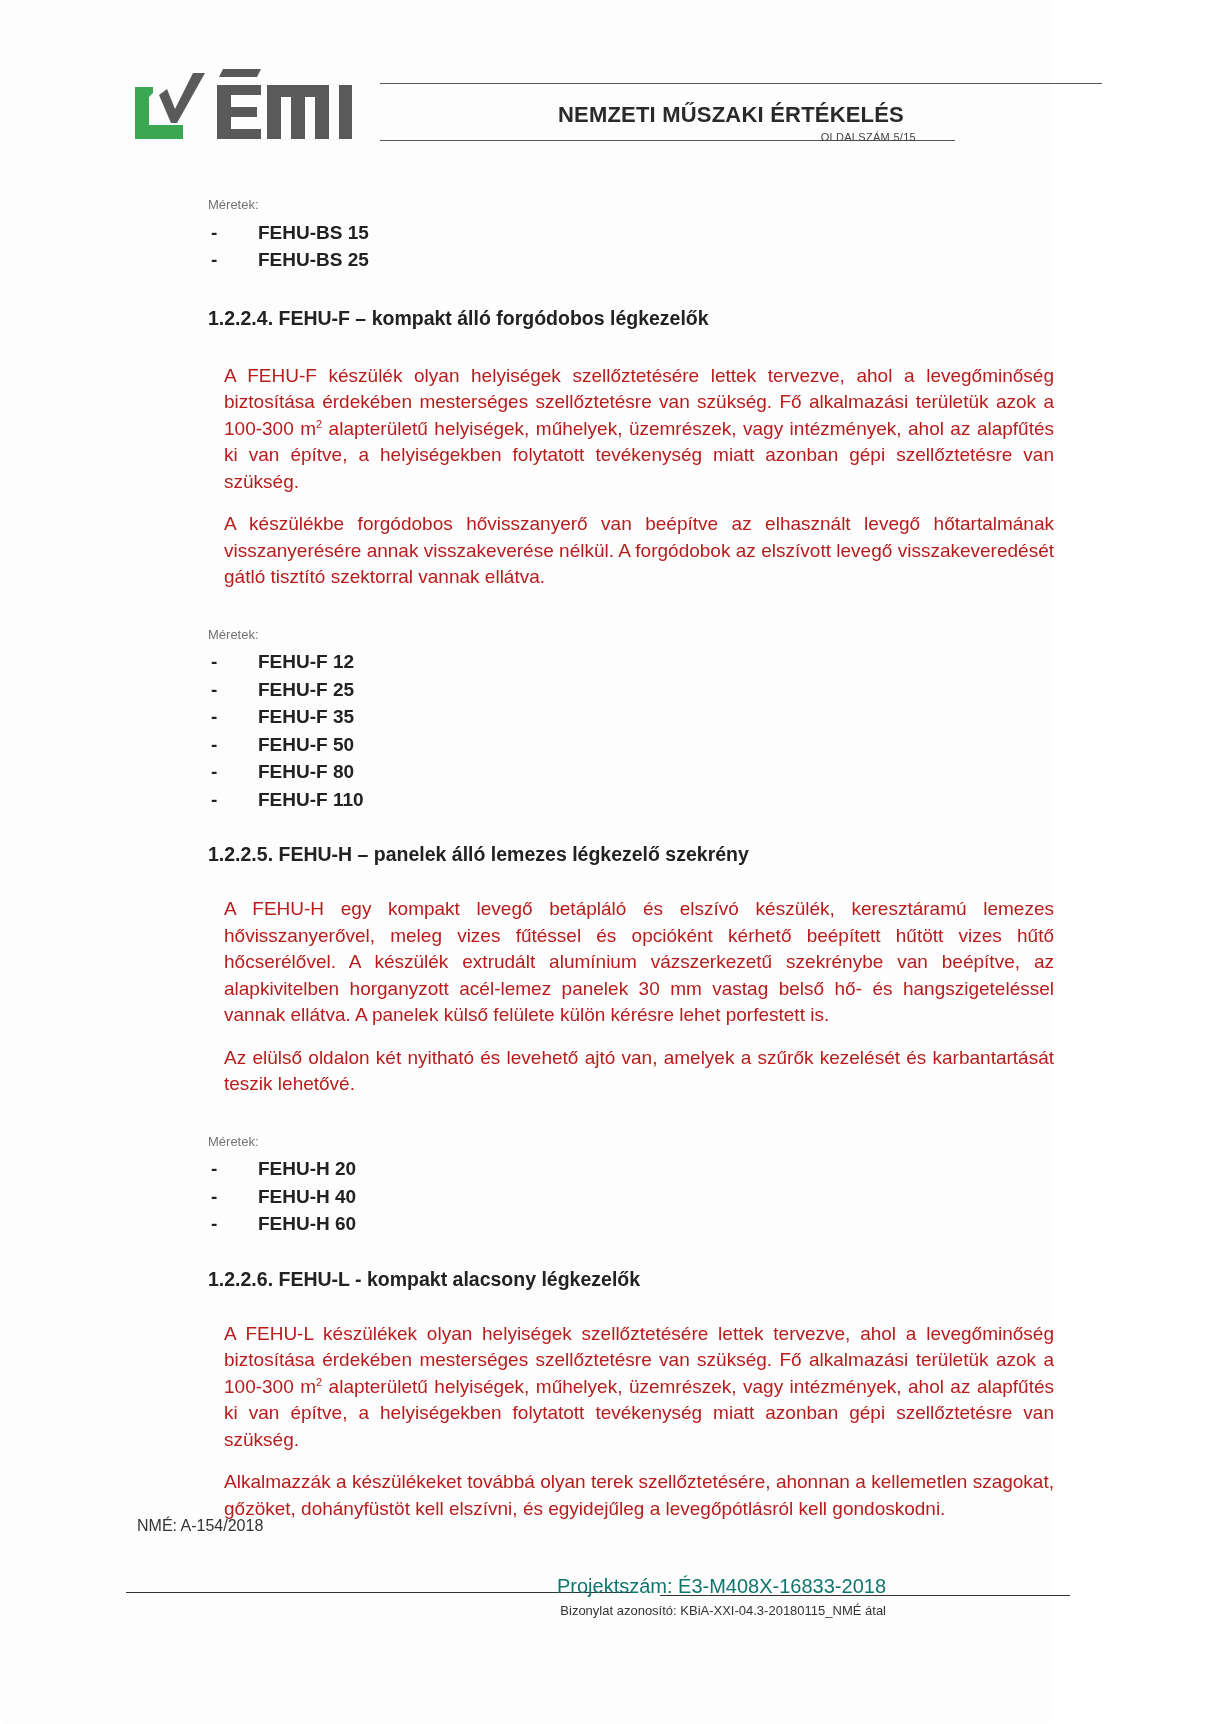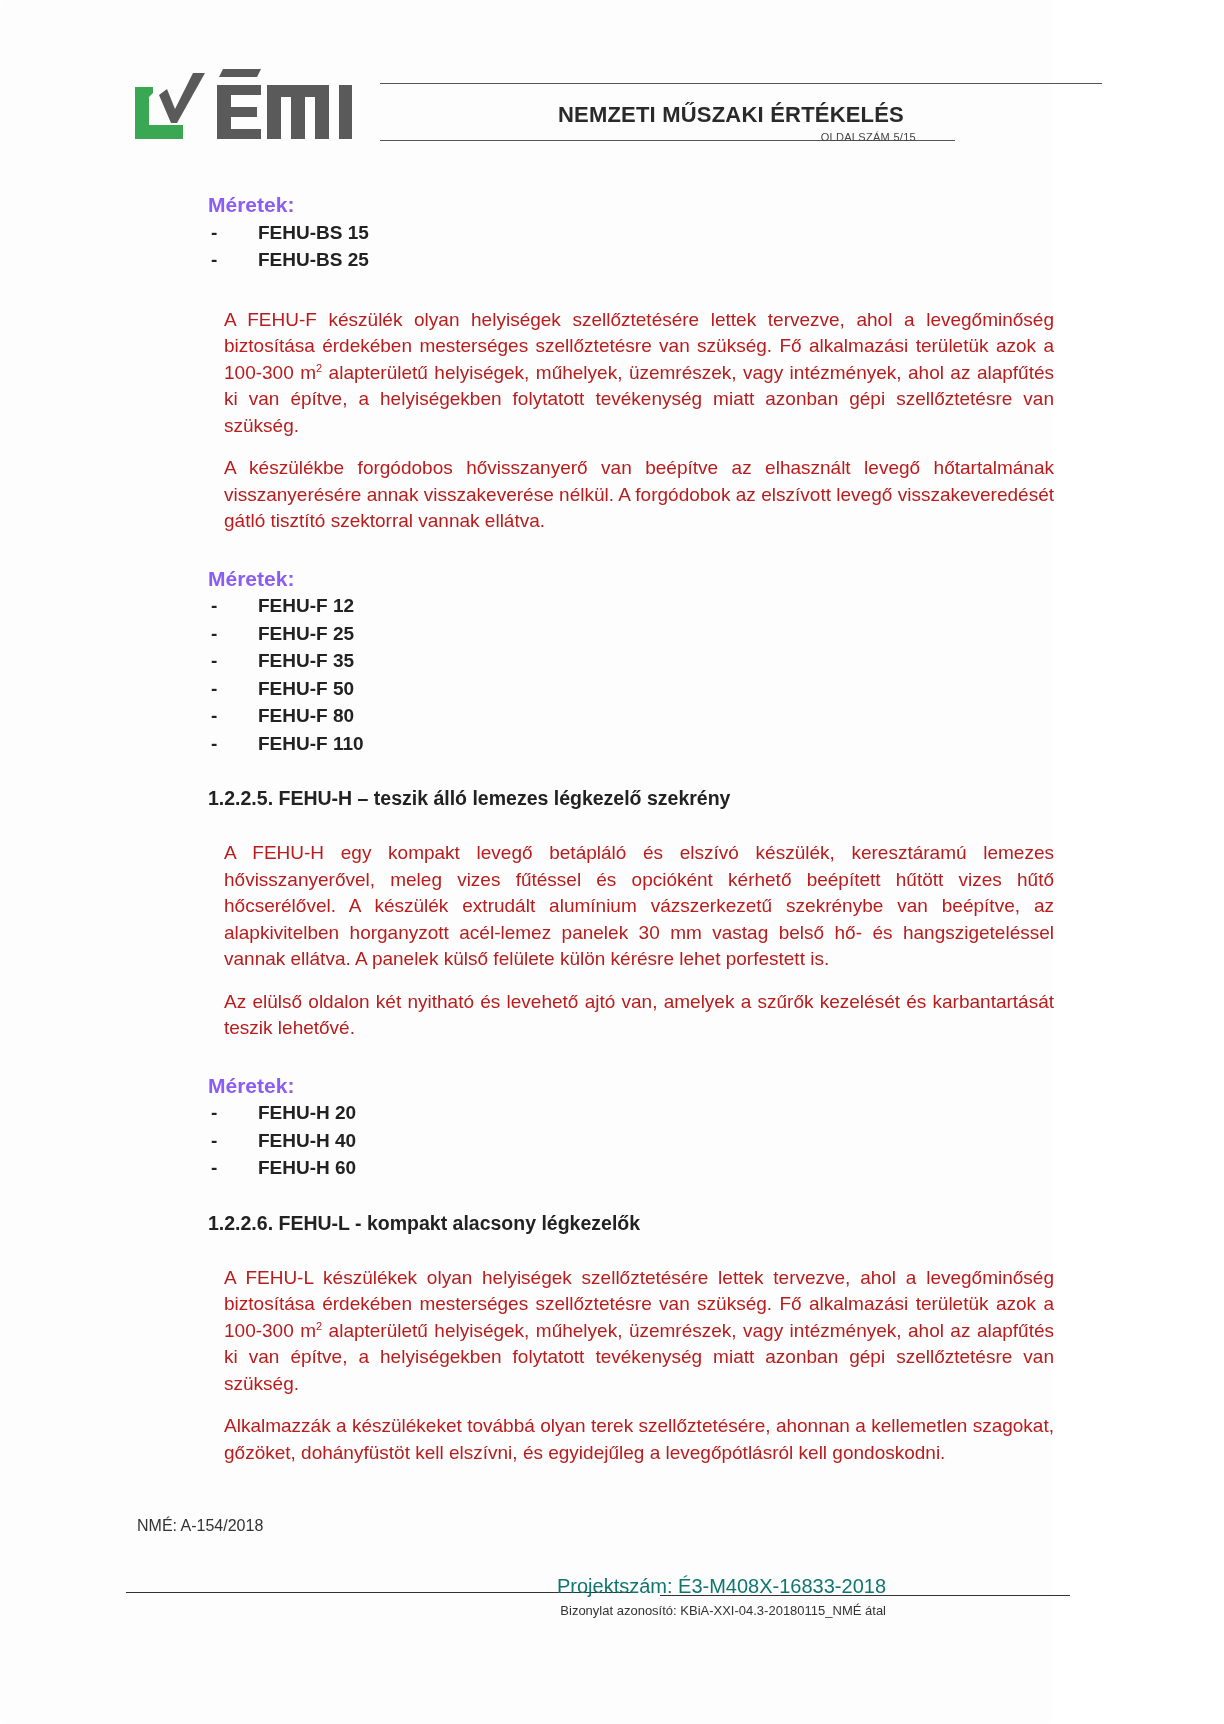--- a/index.html
+++ b/index.html
@@ -9,21 +9,21 @@
 
     
     .logo { position: absolute; left: 133px; top: 67px; width: 240px; height: 80px; }
     .hdr-line-top { position: absolute; left: 380px; top: 83px; width: 722px; height: 0; border-top: 1.5px solid #555; }
     .hdr-line-bot { position: absolute; left: 380px; top: 140px; width: 575px; height: 0; border-top: 1.5px solid #555; }
     .hdr-title { position: absolute; right: 148px; top: 102px; font-size: 22px; font-weight: bold; color: #2a2a2a; letter-spacing: 0.2px; }
     .hdr-page { position: absolute; right: 136px; top: 131px; font-size: 11px; color: #444; letter-spacing: 0.3px; }
 
     
     .content { position: absolute; left: 208px; top: 191px; width: 862px; }
-    .sizes-label { font-weight: bold; font-size: 21px; line-height: 27.5px; color: #8b5cf6; }
+    .sizes-label { font-weight: normal; font-size: 13px; line-height: 27.5px; color: #737373; }
     .size-list { list-style: none; margin: 0; padding: 0; }
     .size-item { font-weight: bold; font-size: 19px; line-height: 27.5px; color: #222; display: flex; }
     .size-item .dash { width: 47px; padding-left: 3px; }
     .section-title { font-weight: bold; font-size: 19.5px; color: #222; margin: 0; }
     .para { font-size: 19px; line-height: 26.5px; text-align: justify; margin: 16px; color: #b91c1c; font-family: "Liberation Sans Narrow", "Liberation Sans", sans-serif; }
     sup { font-size: 11px; line-height: 0; }
 
     
     .ftr-nme { position: absolute; left: 137px; top: 1517px; font-size: 16px; color: #333; }
     .ftr-line-left { position: absolute; left: 126px; top: 1592px; width: 505px; border-top: 1.5px solid #333; }
@@ -63,20 +63,21 @@
             <span class="dash">-</span>
             <span>FEHU-BS 15</span>
           </li>
         <li class="size-item">
             <span class="dash">-</span>
             <span>FEHU-BS 25</span>
           </li>
       </ul>
     </div>
 
+    <h2 class="section-title" style="margin-top:33px;">1.2.2.4. FEHU-F – kompakt álló forgódobos légkezelők</h2>
     <p class="para" style="margin-top:33px;"><span>A FEHU-F készülék olyan helyiségek szellőztetésére lettek tervezve, ahol a levegőminőség biztosítása érdekében mesterséges szellőztetésre van szükség. Fő alkalmazási területük azok a 100-300 m</span><sup>2</sup><span> alapterületű helyiségek, műhelyek, üzemrészek, vagy intézmények, ahol az alapfűtés ki van építve, a helyiségekben folytatott tevékenység miatt azonban gépi szellőztetésre van szükség.</span></p>
     <p class="para">A készülékbe forgódobos hővisszanyerő van beépítve az elhasznált levegő hőtartalmának visszanyerésére annak visszakeverése nélkül. A forgódobok az elszívott levegő visszakeveredését gátló tisztító szektorral vannak ellátva.</p>
 
     <div style="margin-top:30px;">
       <div class="sizes-label">Méretek:</div>
       <ul class="size-list">
         <li class="size-item">
             <span class="dash">-</span>
             <span>FEHU-F 12</span>
           </li>
@@ -96,21 +97,21 @@
             <span class="dash">-</span>
             <span>FEHU-F 80</span>
           </li>
         <li class="size-item">
             <span class="dash">-</span>
             <span>FEHU-F 110</span>
           </li>
       </ul>
     </div>
 
-    <h2 class="section-title" style="margin-top:30px;">1.2.2.5. FEHU-H – teszik álló lemezes légkezelő szekrény</h2>
+    <h2 class="section-title" style="margin-top:30px;">1.2.2.5. FEHU-H – panelek álló lemezes légkezelő szekrény</h2>
     <p class="para" style="margin-top:30px;">A FEHU-H egy kompakt levegő betápláló és elszívó készülék, keresztáramú lemezes hővisszanyerővel, meleg vizes fűtéssel és opcióként kérhető beépített hűtött vizes hűtő hőcserélővel. A készülék extrudált alumínium vázszerkezetű szekrénybe van beépítve, az alapkivitelben horganyzott acél-lemez panelek 30 mm vastag belső hő- és hangszigeteléssel vannak ellátva. A panelek külső felülete külön kérésre lehet porfestett is.</p>
     <p class="para">Az elülső oldalon két nyitható és levehető ajtó van, amelyek a szűrők kezelését és karbantartását teszik lehetővé.</p>
 
     <div style="margin-top:30px;">
       <div class="sizes-label">Méretek:</div>
       <ul class="size-list">
         <li class="size-item">
             <span class="dash">-</span>
             <span>FEHU-H 20</span>
           </li>

